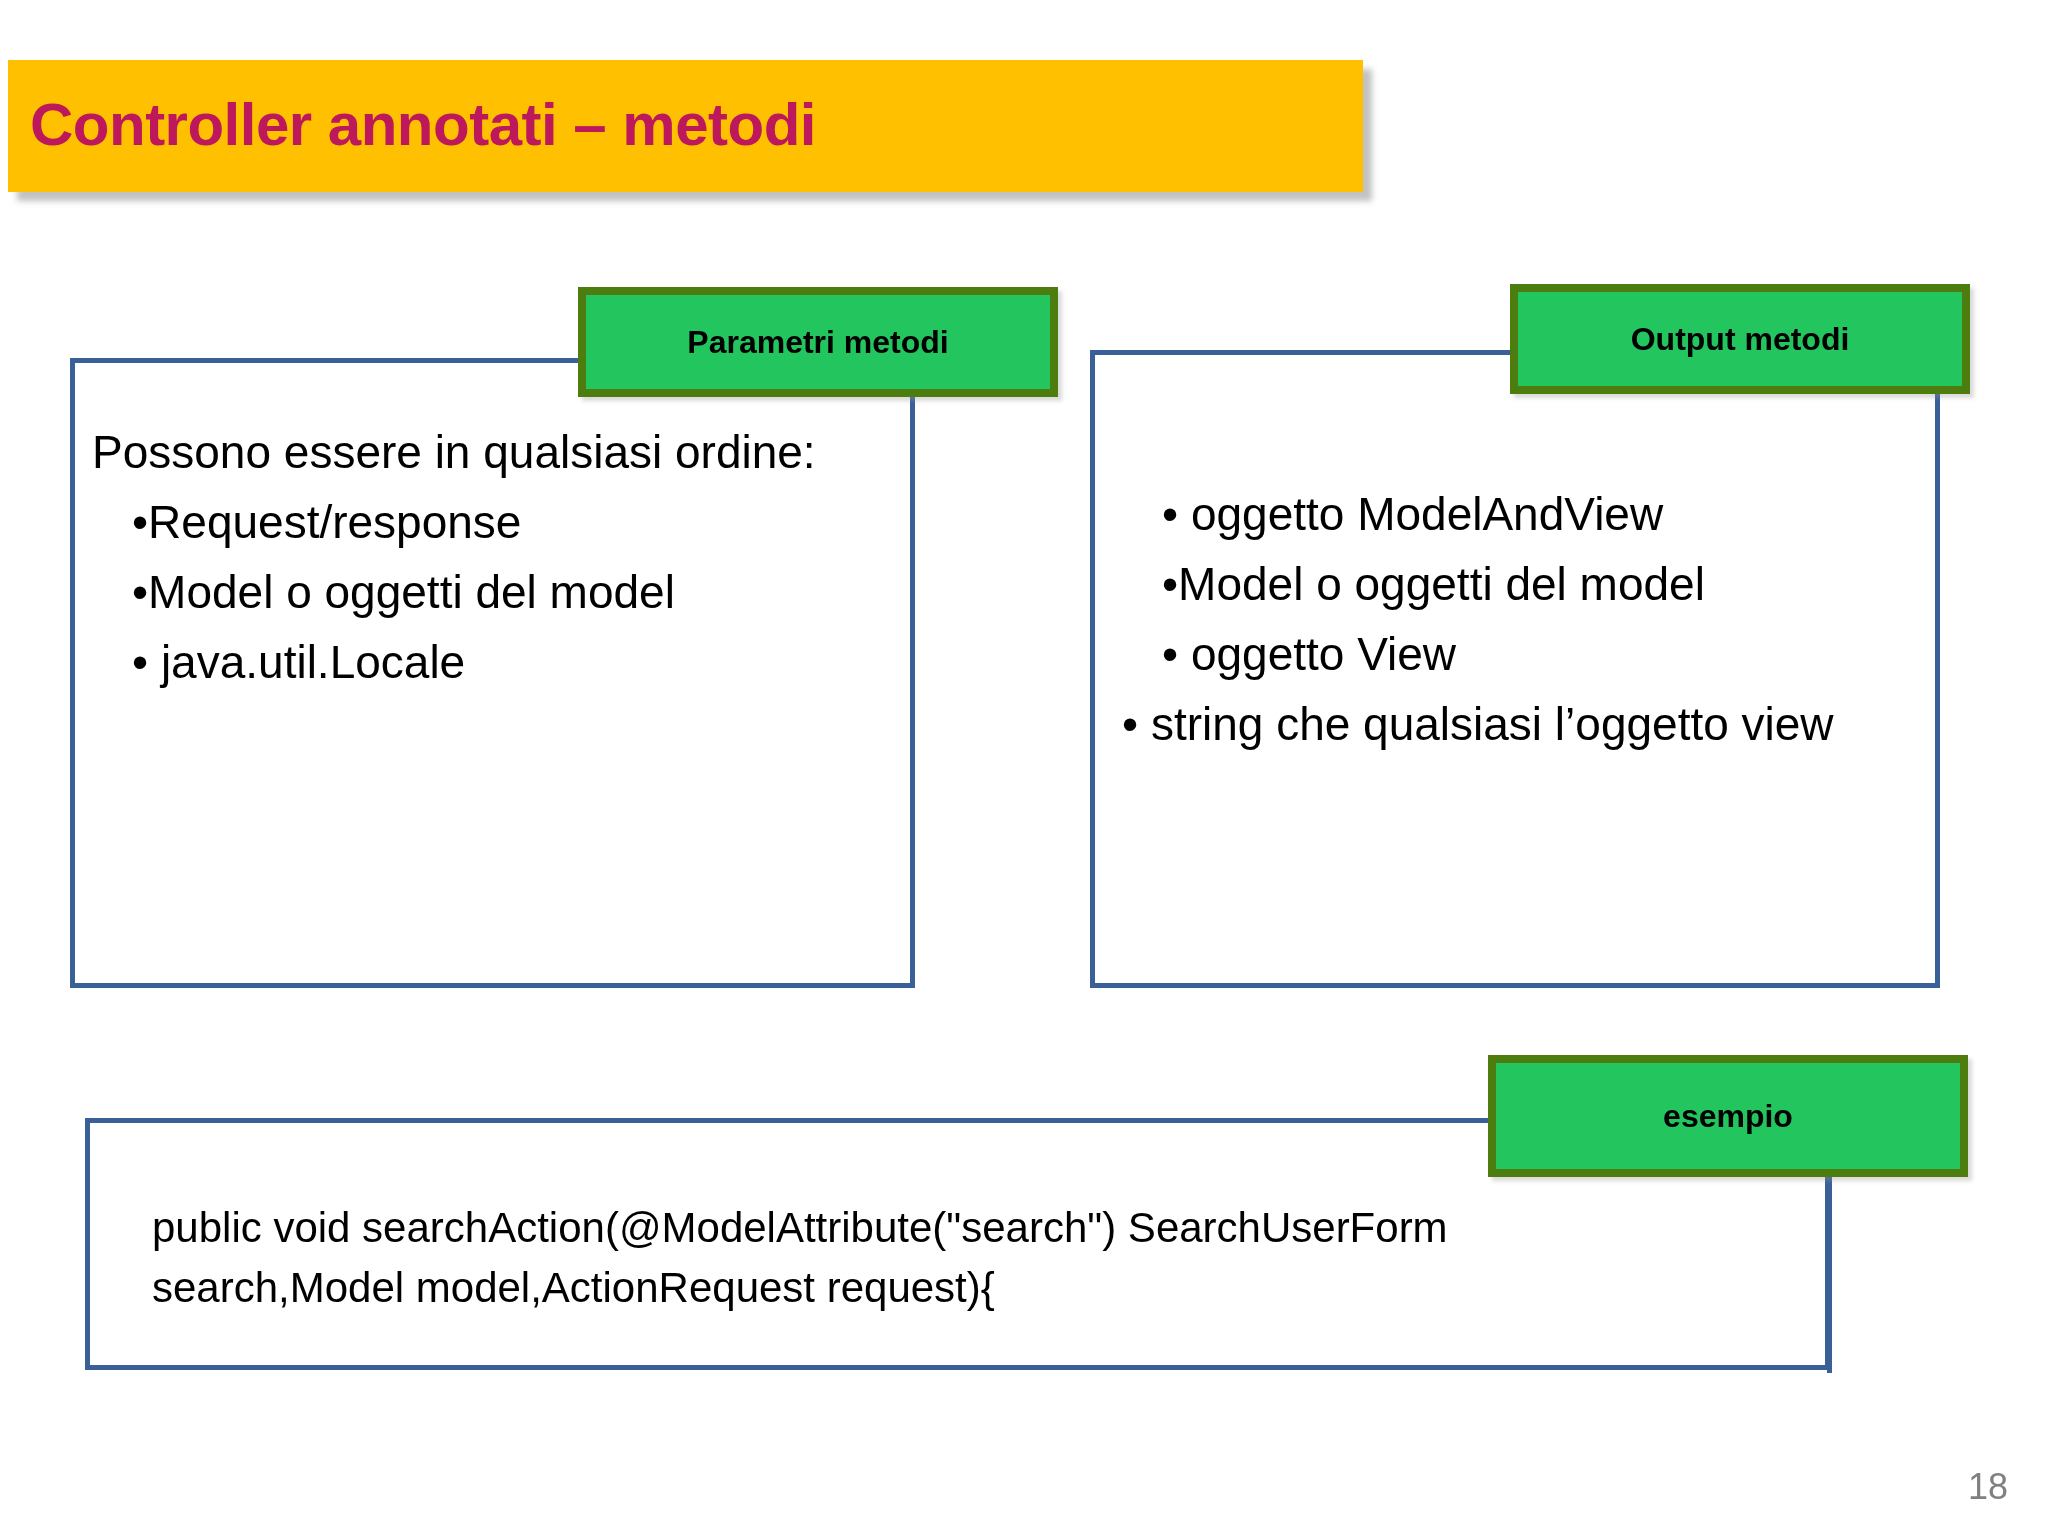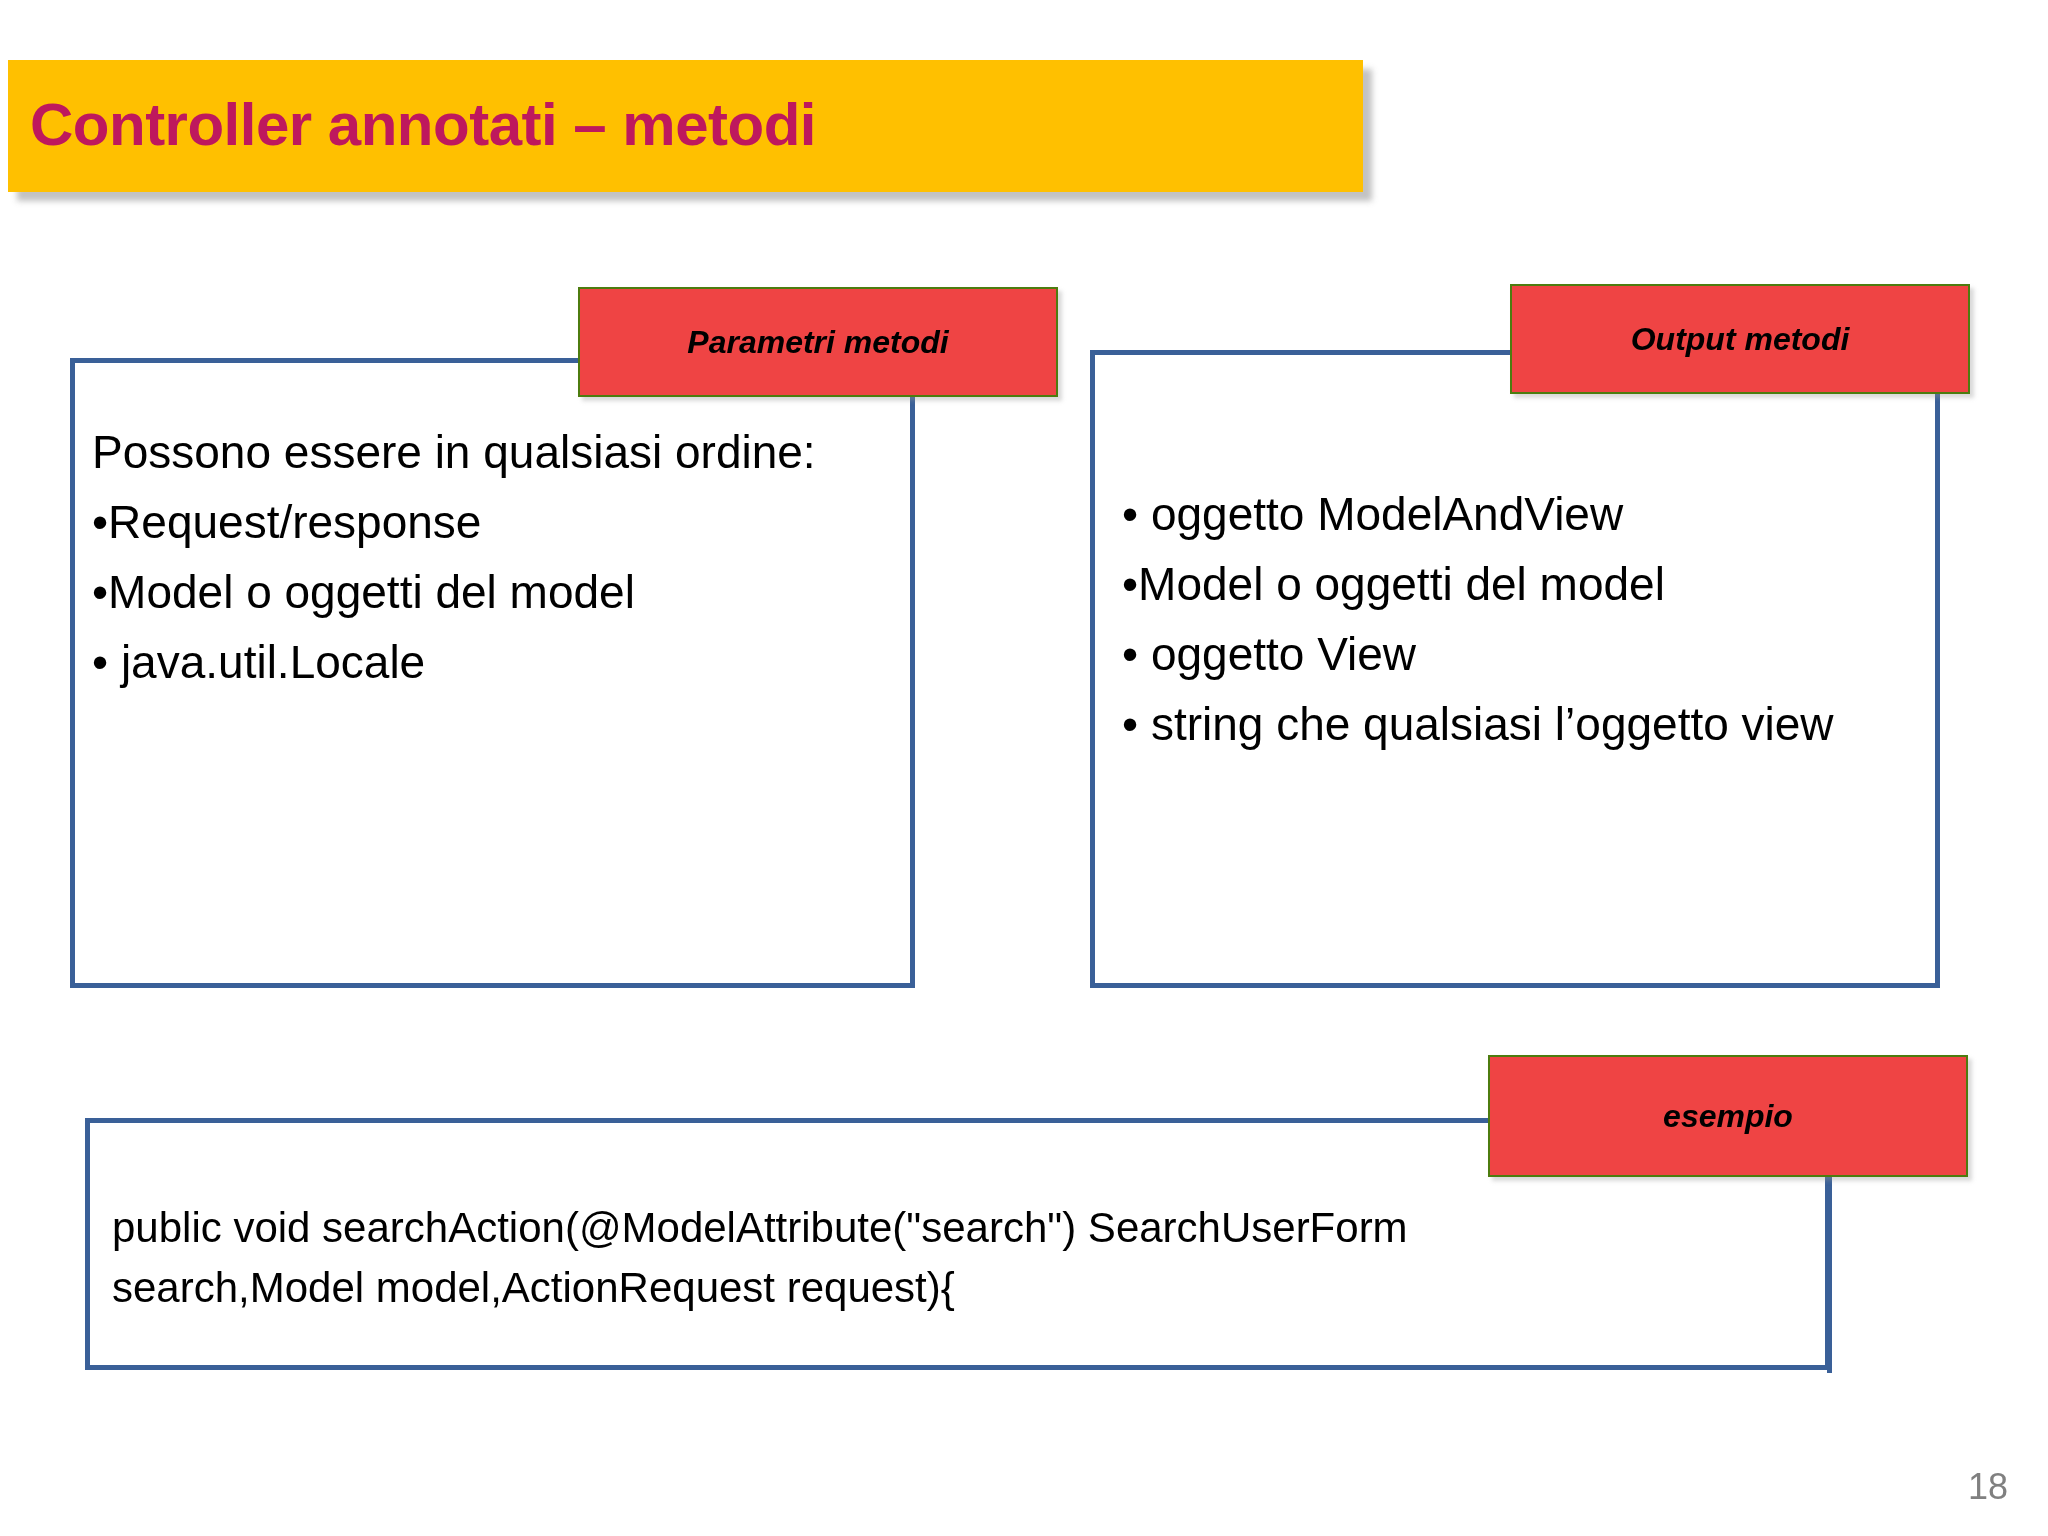--- a/index.html
+++ b/index.html
@@ -35,28 +35,27 @@
     font-size: 60px;
     font-weight: bold;
     color: #be185d;
     letter-spacing: -0.5px;
     white-space: nowrap;
   }
 
   
   .label-box {
     position: absolute;
-    background: #ef4444;
-    border: 2px solid #4d7c0f;
+    background: #22c55e;
+    border: 8px solid #4d7c0f;
     box-sizing: border-box;
     display: flex;
     align-items: center;
     justify-content: center;
     box-shadow: 4px 4px 4px rgba(150,150,150,0.35);
-    font-style: italic;
   }
   .label-box span {
     font-size: 32px;
     font-weight: bold;
     color: #000000;
     white-space: nowrap;
   }
 
   
   .content-box {
@@ -73,21 +72,21 @@
     height: 5px;
     background: #3A6098;
   }
 
   .body-text {
     position: absolute;
     color: #000000;
     font-size: 46px;
     line-height: 1.52;
   }
-  .body-text .line { white-space: nowrap; }
+  .body-text .line { white-space: nowrap; margin-left: 40px; }
   .body-text .wrap { white-space: normal; }
 
   
   #box-parametri { left: 70px; top: 358px; width: 845px; height: 630px; }
   #rule-parametri { left: 70px; top: 358px; width: 510px; }
   #label-parametri { left: 578px; top: 287px; width: 480px; height: 110px; }
   #text-parametri { left: 92px; top: 418px; width: 800px; }
 
   
   #box-output { left: 1090px; top: 350px; width: 850px; height: 638px; }

